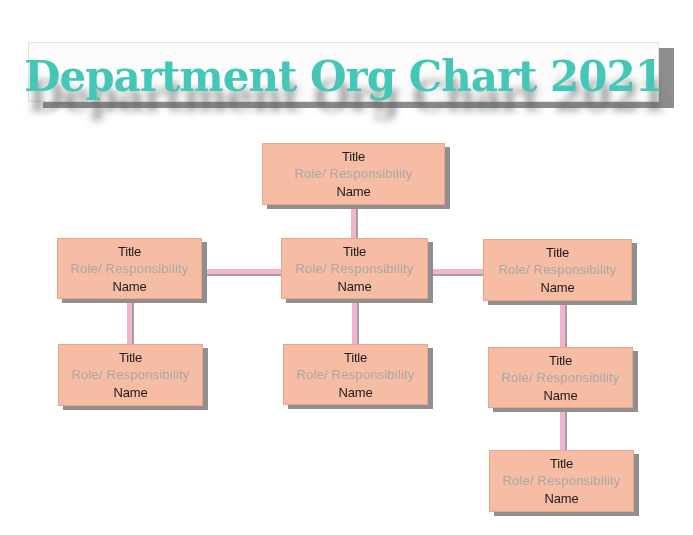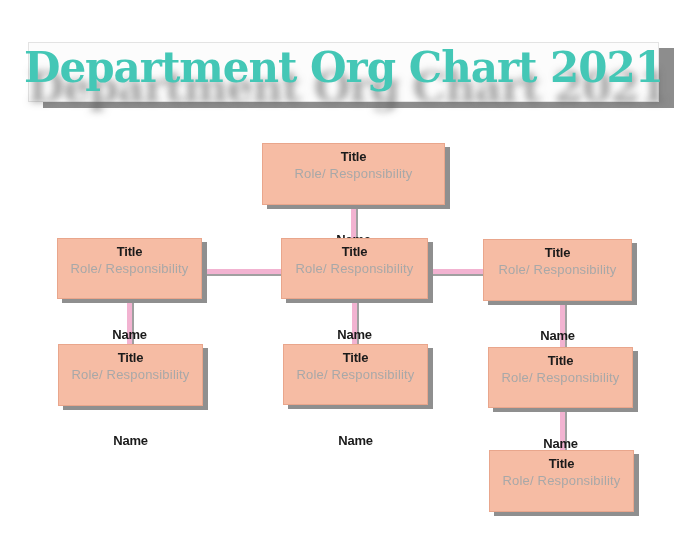--- a/index.html
+++ b/index.html
@@ -7,21 +7,21 @@
     position:relative;width:693px;height:535px;background:#ffffff;overflow:hidden;
     font-family:"Liberation Sans",sans-serif;
   }
 
   
   .banner{
     position:absolute;left:28px;top:42px;width:629px;height:58px;
     background:var(--banner-bg,#FCFCFC);
     border:1px solid #E3E3E3;
     box-shadow:15px 6px 0 var(--banner-shadow,#8D8D8D);
-    display:flex;align-items:flex-start;justify-content:center;
+    display:flex;align-items:flex-end;justify-content:center;
   }
   .banner h1{
     margin:0;
     font-family:"DejaVu Serif","Liberation Serif",serif;
     font-weight:bold;
     font-size:42px;
     letter-spacing:-1px;
     white-space:nowrap;
     color:var(--title-teal,#44C7B6);
     text-shadow:4px 20px 7px rgba(90,90,90,0.55);
@@ -45,24 +45,23 @@
   .node{
     position:absolute;
     background:var(--box-fill,#F6BCA4);
     border:1px solid var(--box-border,#E9A68C);
     box-shadow:5px 4px 0 var(--box-shadow,#8F8F8F);
     display:flex;flex-direction:column;align-items:center;justify-content:center;
     text-align:center;
     box-sizing:border-box;
   }
   .node-title,.node-name{
-    font-weight:bold;font-size:13px;line-height:17px;
+    font-weight:normal;font-size:13px;line-height:17px;
     letter-spacing:-0.2px;
     color:var(--label-text,#1A1A1A);
-    margin-top:48px;
   }
   .node-role{
     font-size:13px;line-height:18px;letter-spacing:0.2px;
     color:var(--role-text,#A8A8A8);
     white-space:nowrap;
   }
   .n0{left:262px;top:143px;width:183px;height:62px;}
   .n1{left:57px; top:238px;width:145px;height:61px;}
   .n2{left:281px;top:238px;width:147px;height:61px;}
   .n3{left:483px;top:239px;width:149px;height:62px;}

